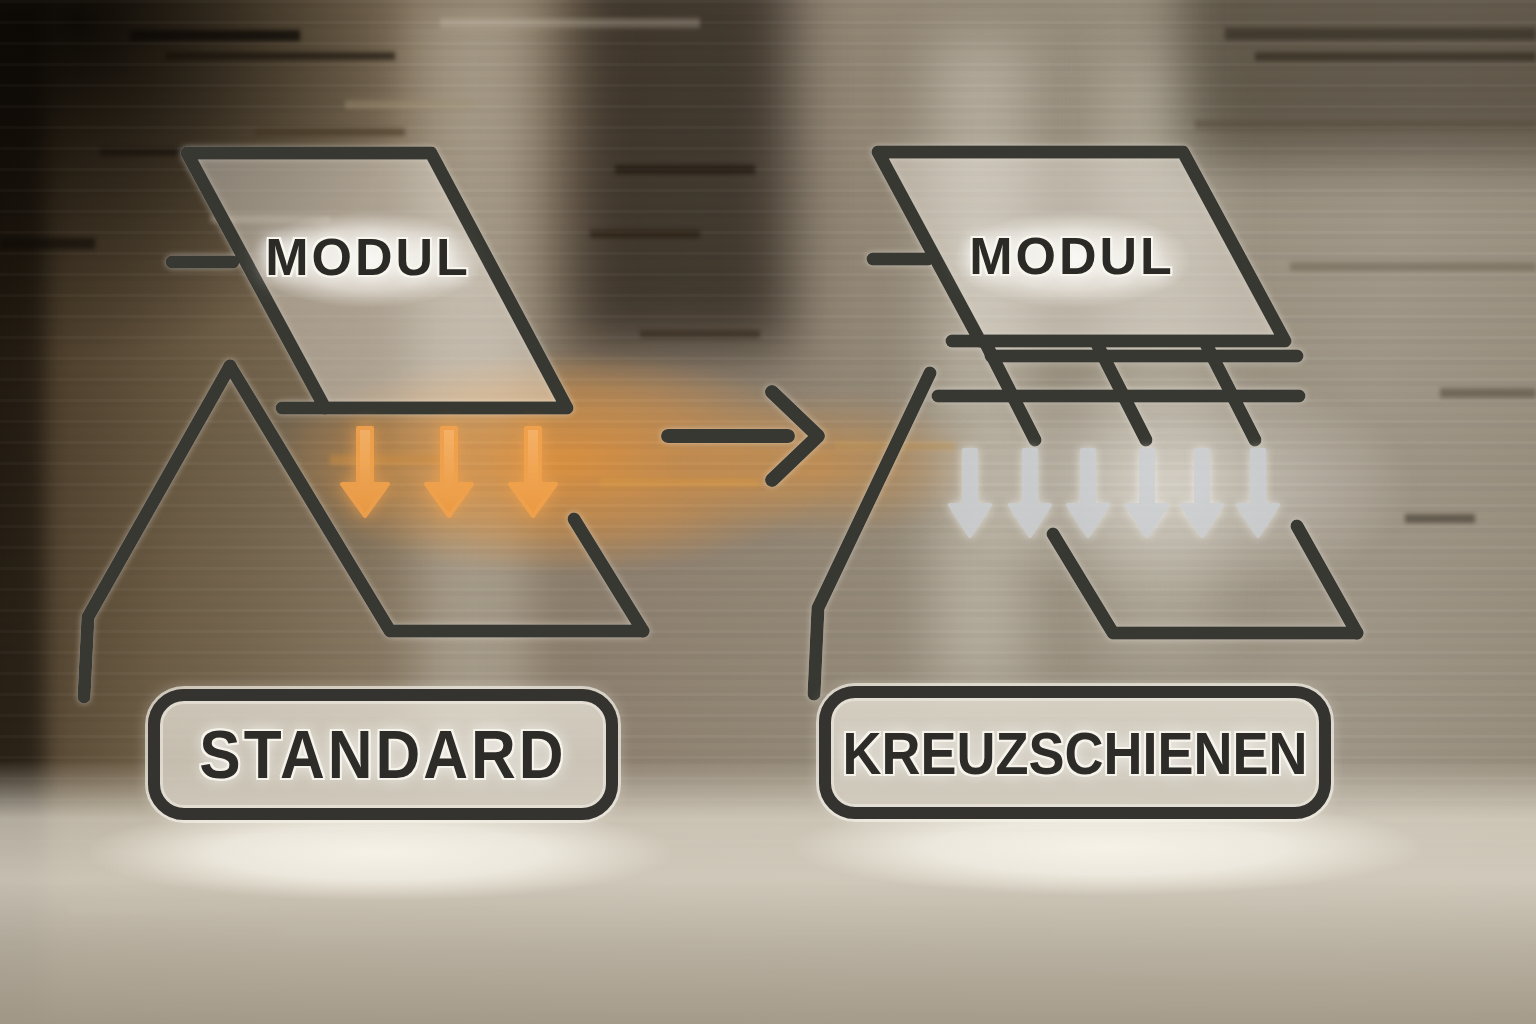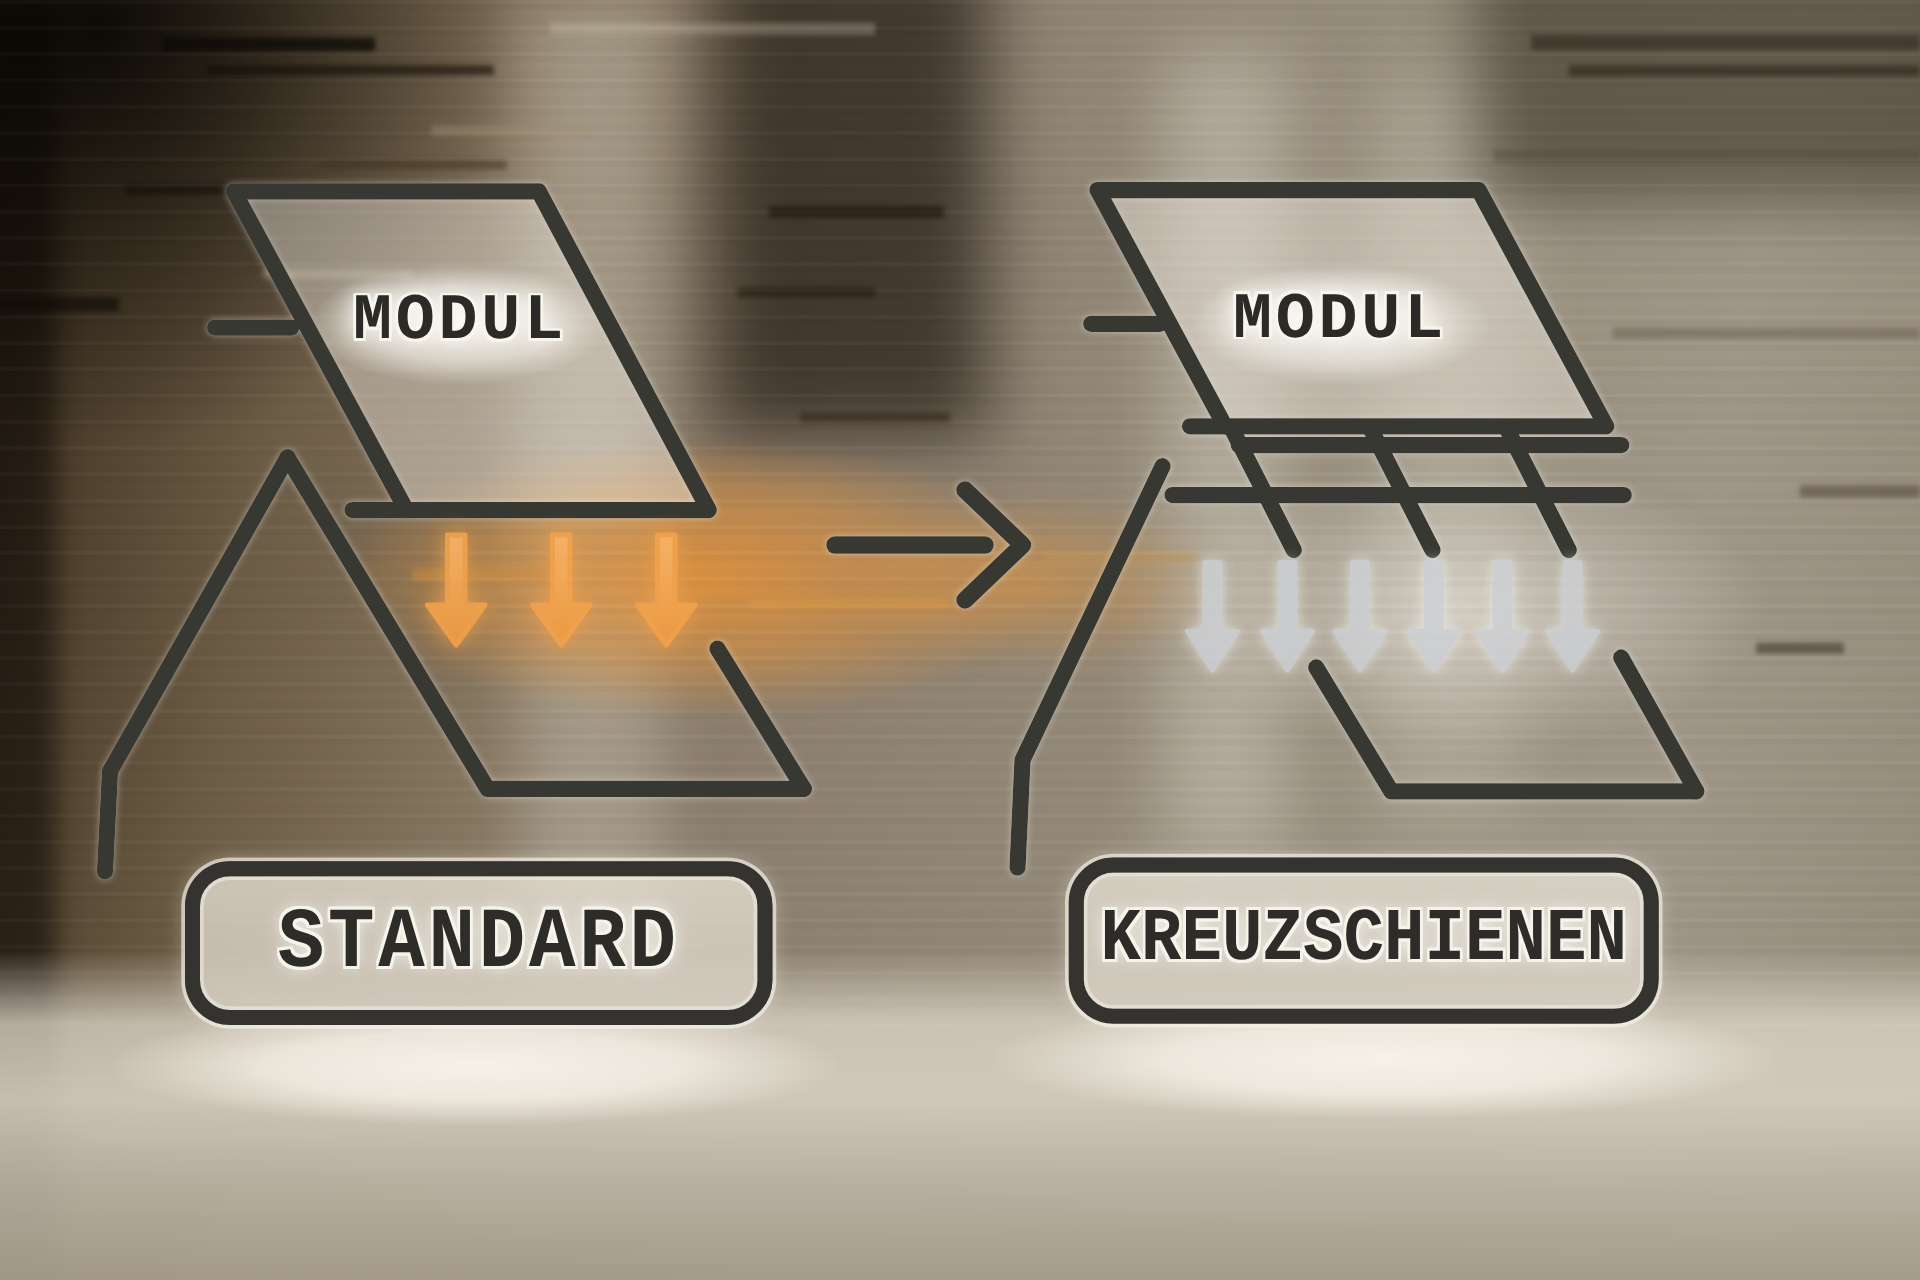--- a/index.html
+++ b/index.html
@@ -1,18 +1,18 @@
 <!DOCTYPE html>
 <html><head>
 <meta charset="utf-8">
 <style>
   html,body{margin:0;padding:0;background:#6d6152;}
   .stage{
     position:relative;width:1536px;height:1024px;overflow:hidden;
-    font-family:Liberation Mono, monospace;
+    font-family:Liberation Sans, sans-serif;
     background:linear-gradient(100deg,#2a2014 0%,#4d3f2c 7%,#6c5c45 16%,#857660 28%,#8d8070 42%,#948978 56%,#99907f 70%,#a09788 84%,#968c7b 100%);
   }
   .stage *{box-sizing:border-box;}
   .patch{position:absolute;pointer-events:none;}
   .streak{position:absolute;pointer-events:none;filter:blur(2px);}
   .band-overlay{
     position:absolute;inset:0;pointer-events:none;opacity:.5;
     background:repeating-linear-gradient(180deg,rgba(255,255,255,.05) 0 3px,rgba(0,0,0,.05) 3px 8px,rgba(255,255,255,0) 8px 14px,rgba(0,0,0,.03) 14px 21px);
   }
   .bottom-light{
@@ -158,17 +158,17 @@
     </g>
   </svg>
 
   <div class="module-label" style="left:368px;top:257px;">MODUL</div>
   <div class="module-label" style="left:1072px;top:256px;">MODUL</div>
 
   <div class="caption-box" style="left:148px;top:689px;width:470px;height:131px;justify-content:center;">
     <span class="caption-text caption-standard">STANDARD</span>
   </div>
 
-  <div class="caption-box" style="left:855px;top:686px;width:472px;height:133px;">
+  <div class="caption-box" style="left:819px;top:686px;width:512px;height:133px;">
     <span class="caption-text caption-kreuz">KREUZSCHIENEN</span>
   </div>
 
 </div>
 
 </body></html>

